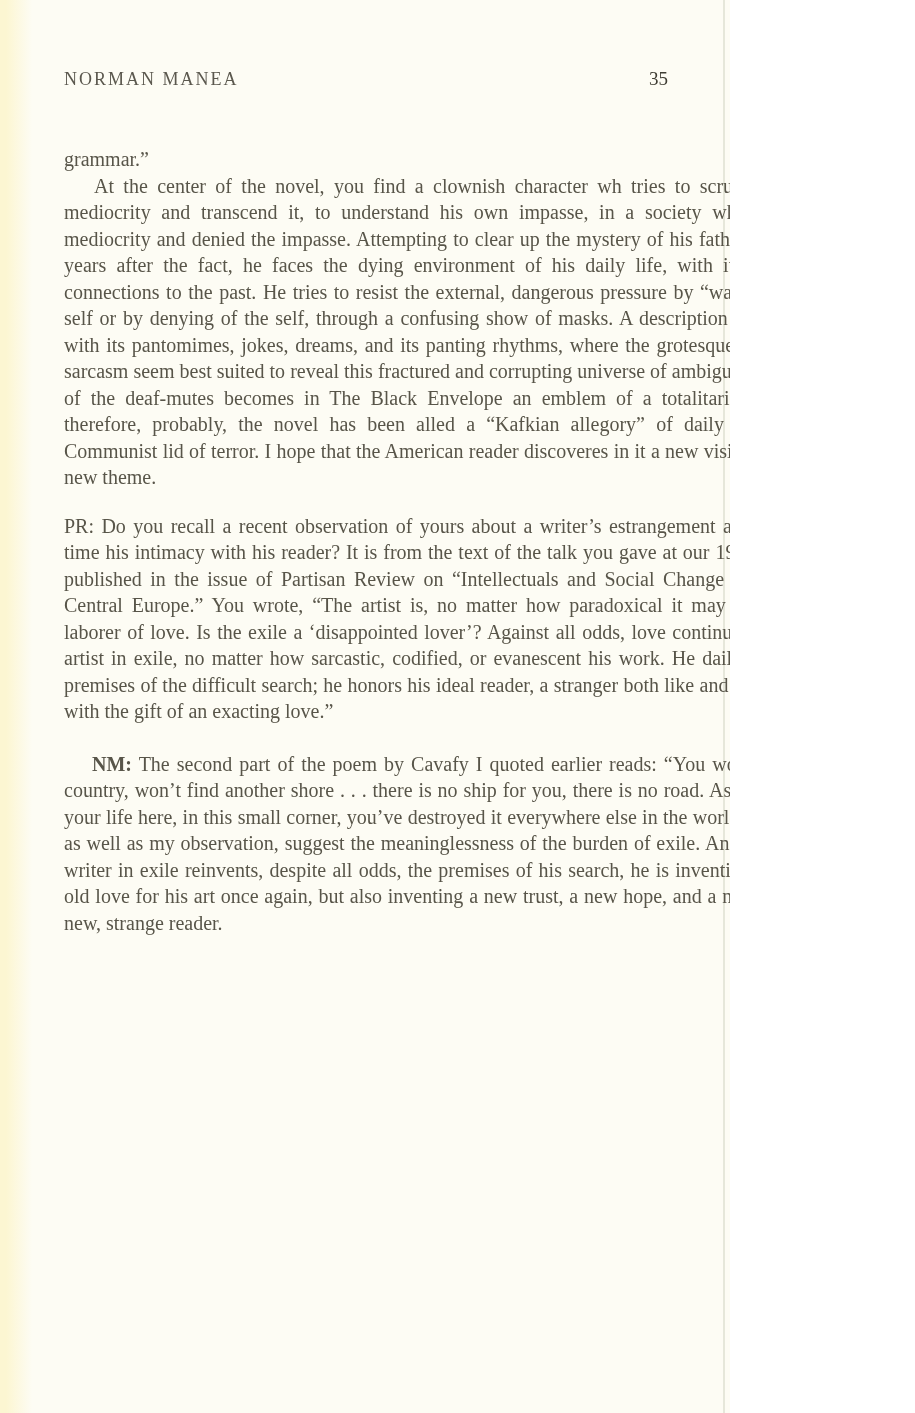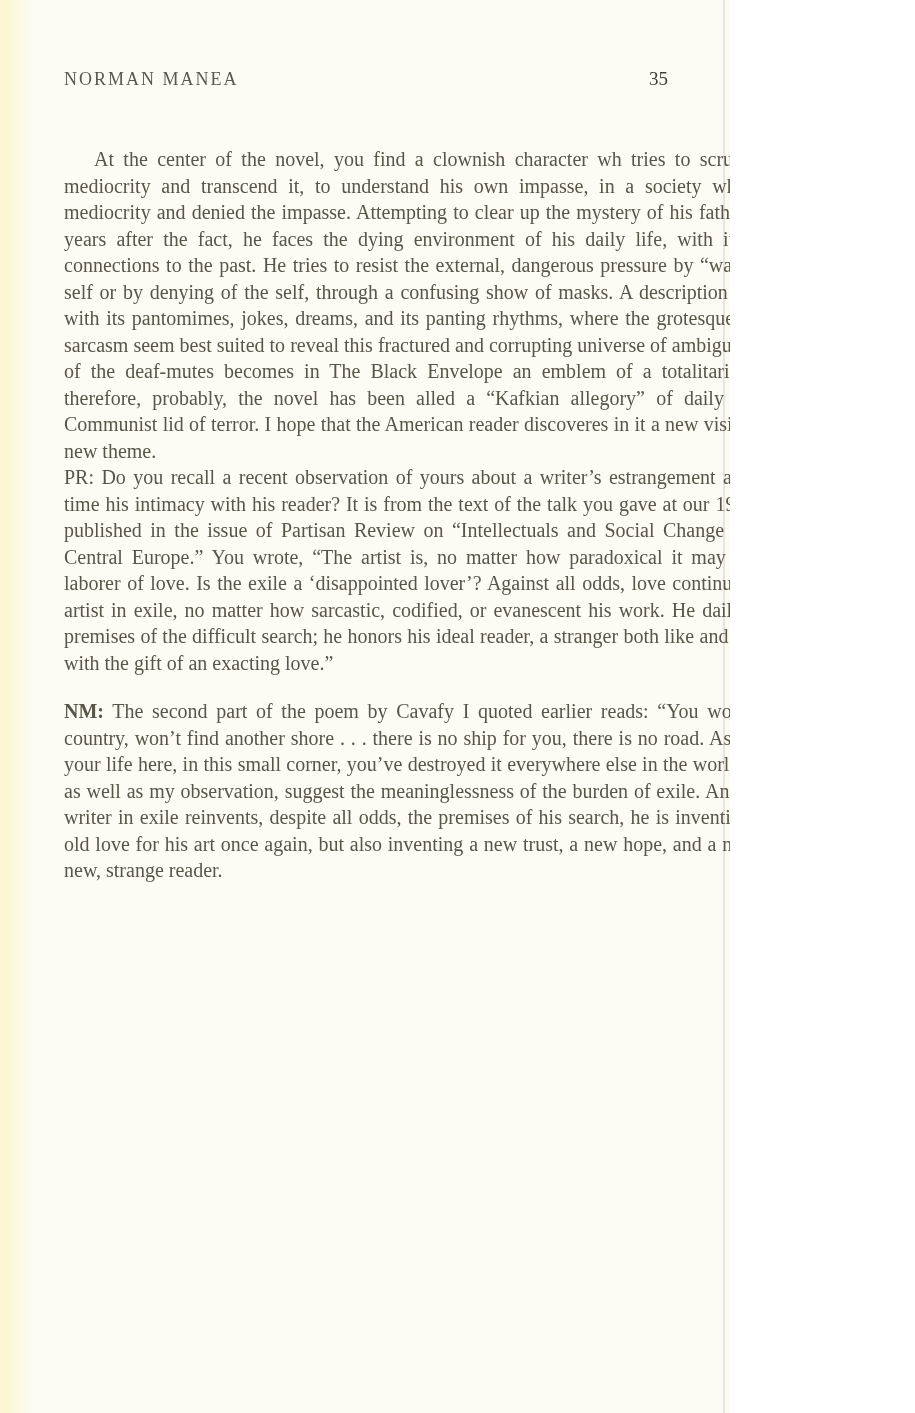--- a/index.html
+++ b/index.html
@@ -45,32 +45,33 @@
     font-size: 20px; line-height: 26.5px;
     color: #585549;
     text-align: justify;
   }
   .para { margin: 0; }
   .para.indent { text-indent: 30px; }
   
   .para:nth-child(3) { margin-top: 22px; }
   .para:nth-child(4) { margin-top: 26px; }
   .it { }
-  .b  { font-weight: bold; }
+  .b  { font-weight: bold; margin-left: 28px; }
 </style>
 </head>
 <body>
 
 <div class="page">
   <div class="scan-edge-left"></div>
   <div class="scan-edge-right"></div>
 
   <div class="running-header">
     <span class="author">NORMAN MANEA</span>
     <span class="pageno">35</span>
   </div>
 
   <div class="page-body">
+      <p class="para"><span>grammar.”</span></p>
       <p class="para indent"><span>At the center of the novel, you find a clownish character wh tries to scrutinize his own mediocrity and transcend it, to understand his own impasse, in a society which celebrated mediocrity and denied the impasse. Attempting to clear up the mystery of his father’s death forty years after the fact, he faces the dying environment of his daily life, with its underground connections to the past. He tries to resist the external, dangerous pressure by “walling in” of the self or by denying of the self, through a confusing show of masks. A description from “within,” with its pantomimes, jokes, dreams, and its panting rhythms, where the grotesque, the irony, the sarcasm seem best suited to reveal this fractured and corrupting universe of ambiguity. The society of the deaf-mutes becomes in </span><span class="it">The Black Envelope</span><span> an emblem of a totalitarian society and therefore, probably, the novel has been alled a “Kafkian allegory” of daily life under the Communist lid of terror. I hope that the American reader discoveres in it a new vision on a not-so-new theme.</span></p>
       <p class="para"><span class="it">PR:</span><span> Do you recall a recent observation of yours about a writer’s estrangement and at the same time his intimacy with his reader? It is from the text of the talk you gave at our 1992 conference, published in the issue of </span><span class="it">Partisan Review</span><span> on “Intellectuals and Social Change in Eastern and Central Europe.” You wrote, “The artist is, no matter how paradoxical it may seem, a secret laborer of love. Is the exile a ‘disappointed lover’? Against all odds, love continues to tempt the artist in exile, no matter how sarcastic, codified, or evanescent his work. He daily reinvents the premises of the difficult search; he honors his ideal reader, a stranger both like and unlike himself, with the gift of an exacting love.”</span></p>
       <p class="para"><span class="b">NM:</span><span> The second part of the poem by Cavafy I quoted earlier reads: “You won’t find a new country, won’t find another shore . . . there is no ship for you, there is no road. As you’ve wasted your life here, in this small corner, you’ve destroyed it everywhere else in the world.” These lines, as well as my observation, suggest the meaninglessness of the burden of exile. And yet, when the writer in exile reinvents, despite all odds, the premises of his search, he is inventing not only his old love for his art once again, but also inventing a new trust, a new hope, and a new love for his new, strange reader.</span></p>
     </div>
 </div>
 
 </body></html>

